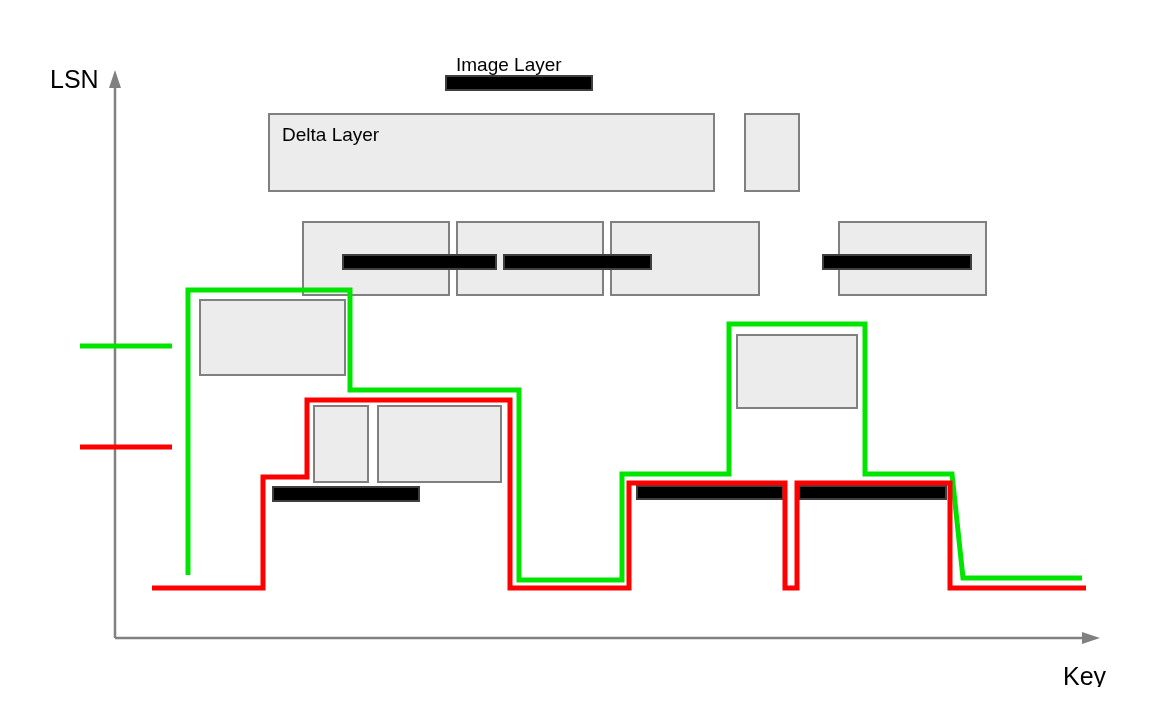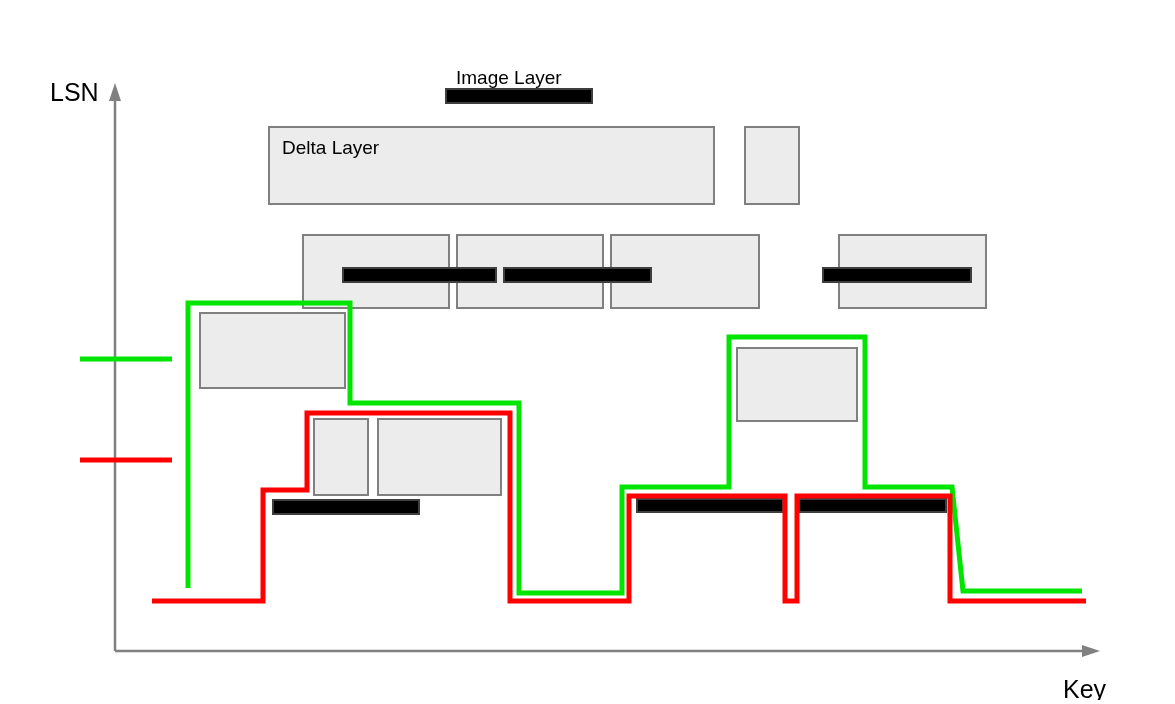--- a/index.html
+++ b/index.html
@@ -10,21 +10,20 @@
   }
   body {
     font-family: "Liberation Sans", sans-serif;
   }
   #diagram-root {
     position: relative;
     width: 1175px;
     height: 687px;
     background: #ffffff;
     overflow: hidden;
-    margin-top: 13px;
   }
   #diagram-svg {
     position: absolute;
     top: 0;
     left: 0;
     width: 1175px;
     height: 704px;
     display: block;
   }
   .axis-label {

